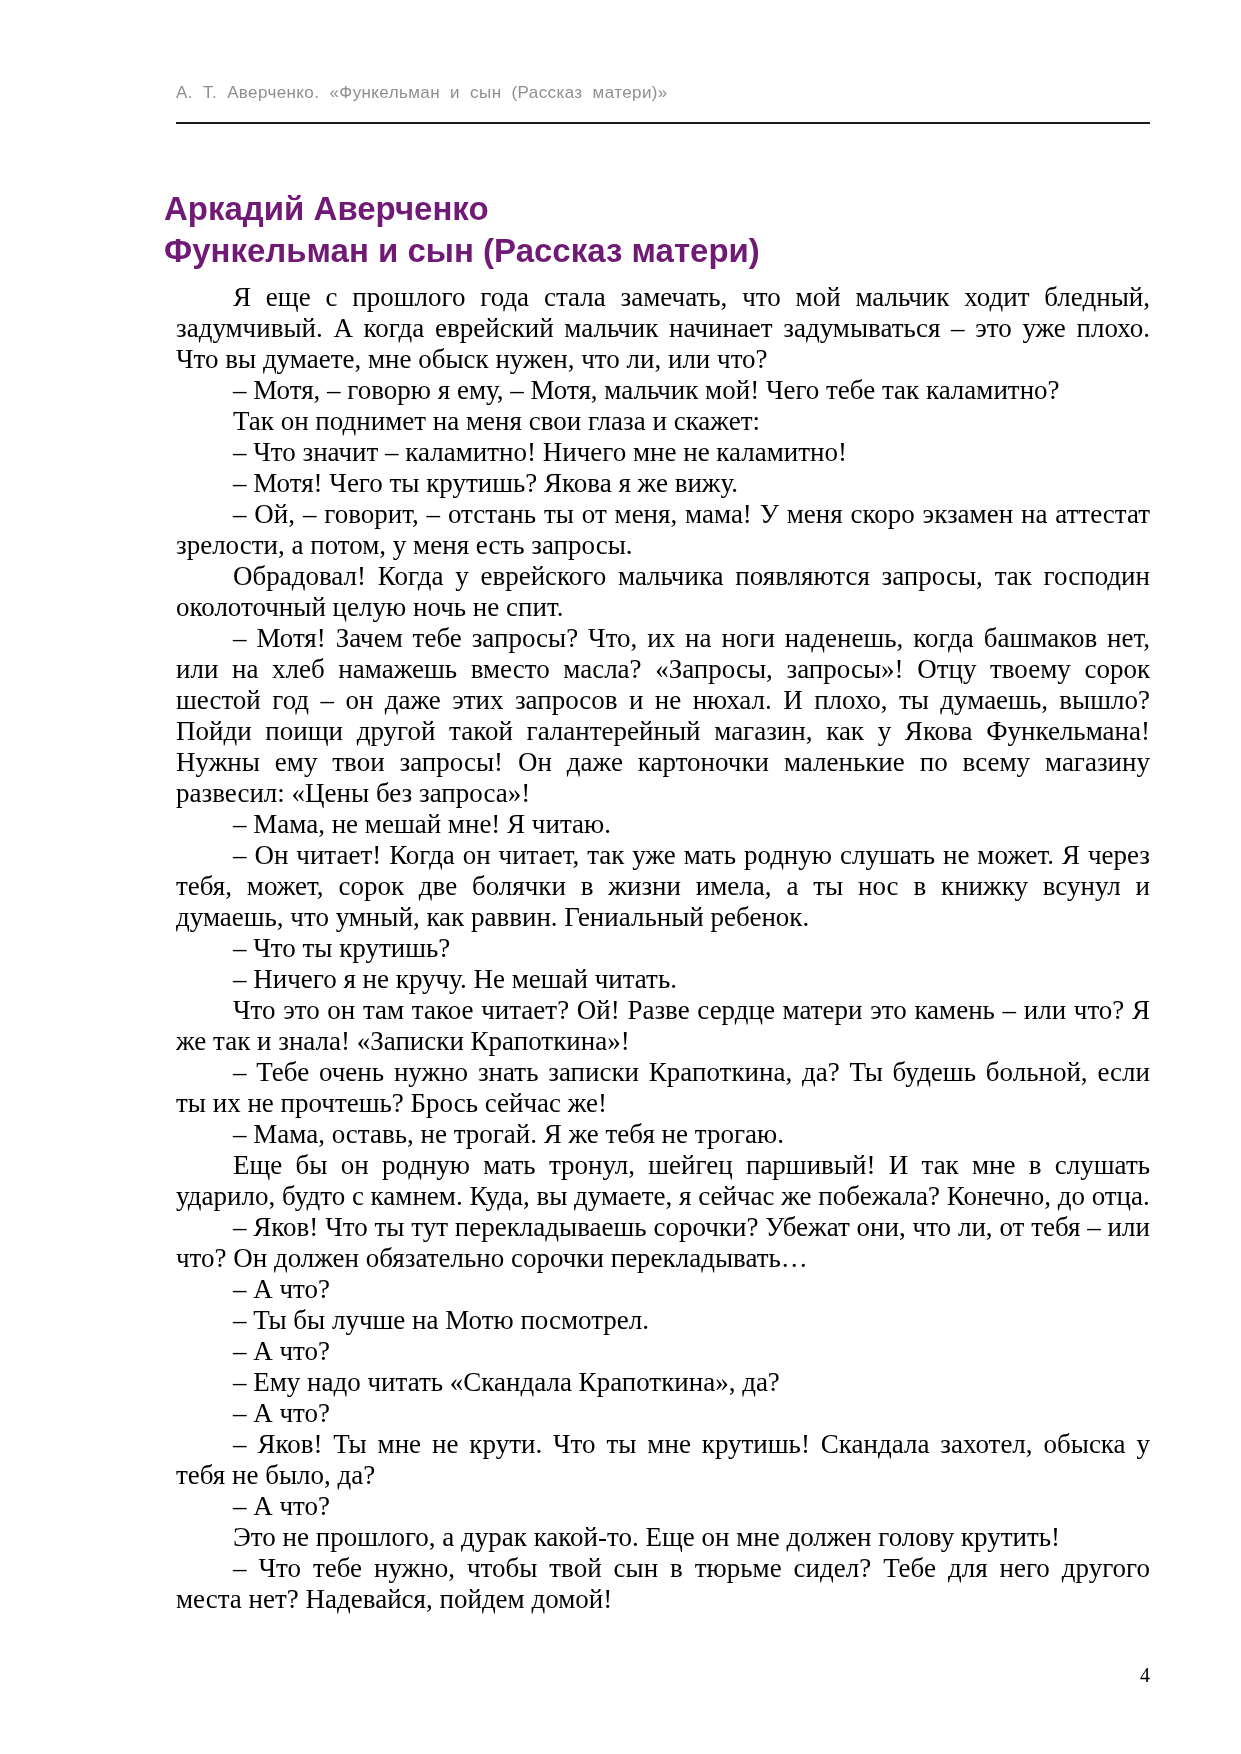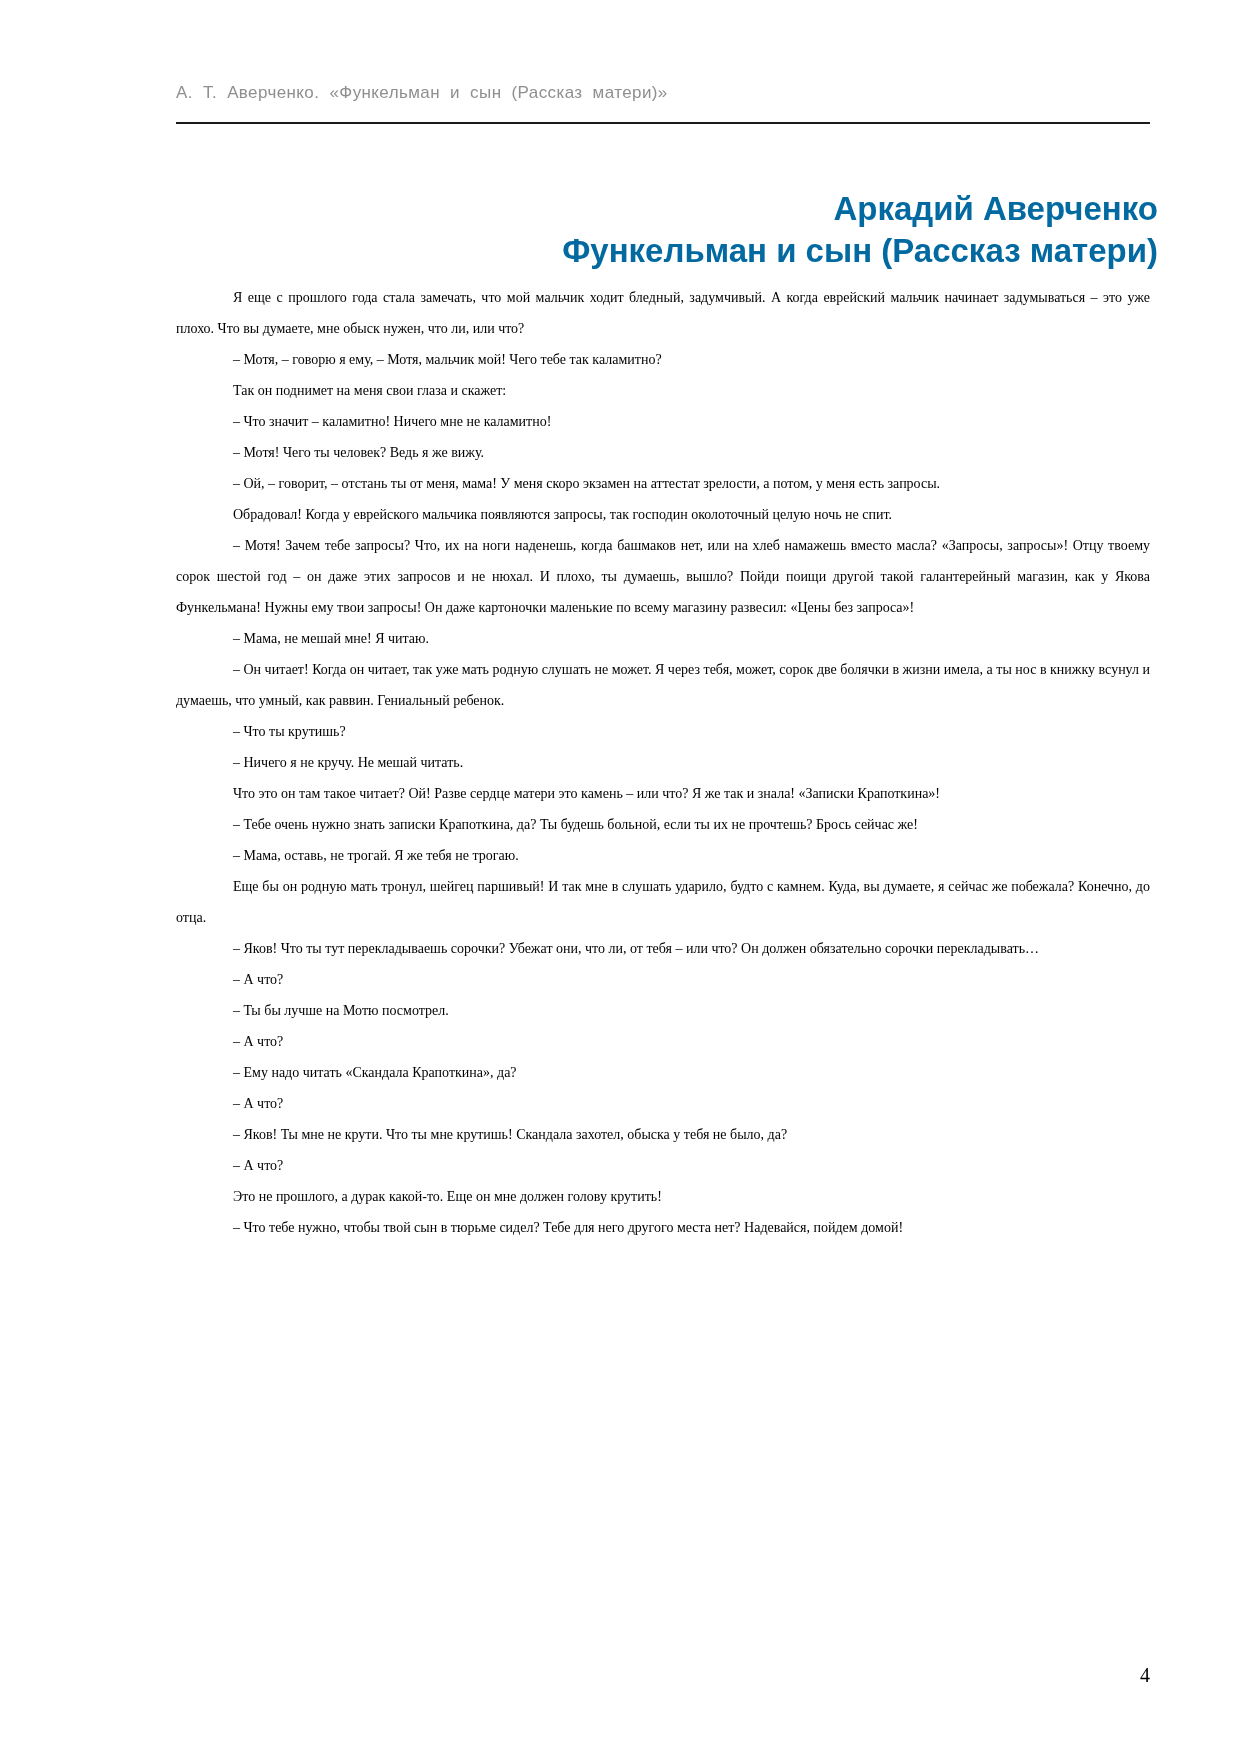--- a/index.html
+++ b/index.html
@@ -31,37 +31,37 @@
   .header-rule {
     position: absolute;
     left: 176px;
     top: 90px;
     width: 974px;
     height: 2px;
     background: #1a1a1a;
   }
   .title-block {
     position: absolute;
-    left: 184px;
+    left: 164px;
     top: 156px;
     width: 974px;
-    text-align: right;
+    text-align: left;
     font-family: "Liberation Sans", sans-serif;
     font-weight: bold;
     font-size: 33px;
     line-height: 42px;
-    color: #0369a1;
+    color: #701a75;
   }
   .body-text {
     position: absolute;
     left: 176px;
     top: 250px;
     width: 974px;
     font-family: "Liberation Serif", serif;
-    font-size: 14px;
+    font-size: 27px;
     line-height: 31px;
     color: #000000;
     text-align: justify;
     hyphens: manual;
     -webkit-hyphens: manual;
   }
   .body-text p {
     margin: 0;
     padding: 0;
     text-indent: 57px;
@@ -90,21 +90,21 @@
   <div class="title-block">
     <div>Аркадий Аверченко</div>
     <div>Функельман и сын (Рассказ матери)</div>
   </div>
 
   <div class="body-text">
     <p>Я еще с прошлого года стала замечать, что мой мальчик ходит бледный, задумчивый. А когда еврейский мальчик начинает задумываться – это уже плохо. Что вы думаете, мне обыск нужен, что ли, или что?</p>
     <p>– Мотя, – говорю я ему, – Мотя, мальчик мой! Чего тебе так каламитно?</p>
     <p>Так он поднимет на меня свои глаза и скажет:</p>
     <p>– Что значит – каламитно! Ничего мне не каламитно!</p>
-    <p>– Мотя! Чего ты человек? Ведь я же вижу.</p>
+    <p>– Мотя! Чего ты крутишь? Якова я же вижу.</p>
     <p>– Ой, – говорит, – отстань ты от меня, мама! У меня скоро экзамен на аттестат зрелости, а потом, у меня есть запросы.</p>
     <p>Обрадовал! Когда у еврейского мальчика появляются запросы, так господин околоточ­ный целую ночь не спит.</p>
     <p>– Мотя! Зачем тебе запросы? Что, их на ноги наденешь, когда башмаков нет, или на хлеб намажешь вместо масла? «Запросы, запросы»! Отцу твоему сорок шестой год – он даже этих запросов и не нюхал. И плохо, ты думаешь, вышло? Пойди поищи другой такой галан­терейный магазин, как у Якова Функельмана! Нужны ему твои запросы! Он даже картоночки маленькие по всему магазину развесил: «Цены без запроса»!</p>
     <p>– Мама, не мешай мне! Я читаю.</p>
     <p>– Он читает! Когда он читает, так уже мать родную слушать не может. Я через тебя, может, сорок две болячки в жизни имела, а ты нос в книжку всунул и думаешь, что умный, как раввин. Гениальный ребенок.</p>
     <p>– Что ты крутишь?</p>
     <p>– Ничего я не кручу. Не мешай читать.</p>
     <p>Что это он там такое читает? Ой! Разве сердце матери это камень – или что? Я же так и знала! «Записки Крапоткина»!</p>
     <p>– Тебе очень нужно знать записки Крапоткина, да? Ты будешь больной, если ты их не прочтешь? Брось сейчас же!</p>
     <p>– Мама, оставь, не трогай. Я же тебя не трогаю.</p>

